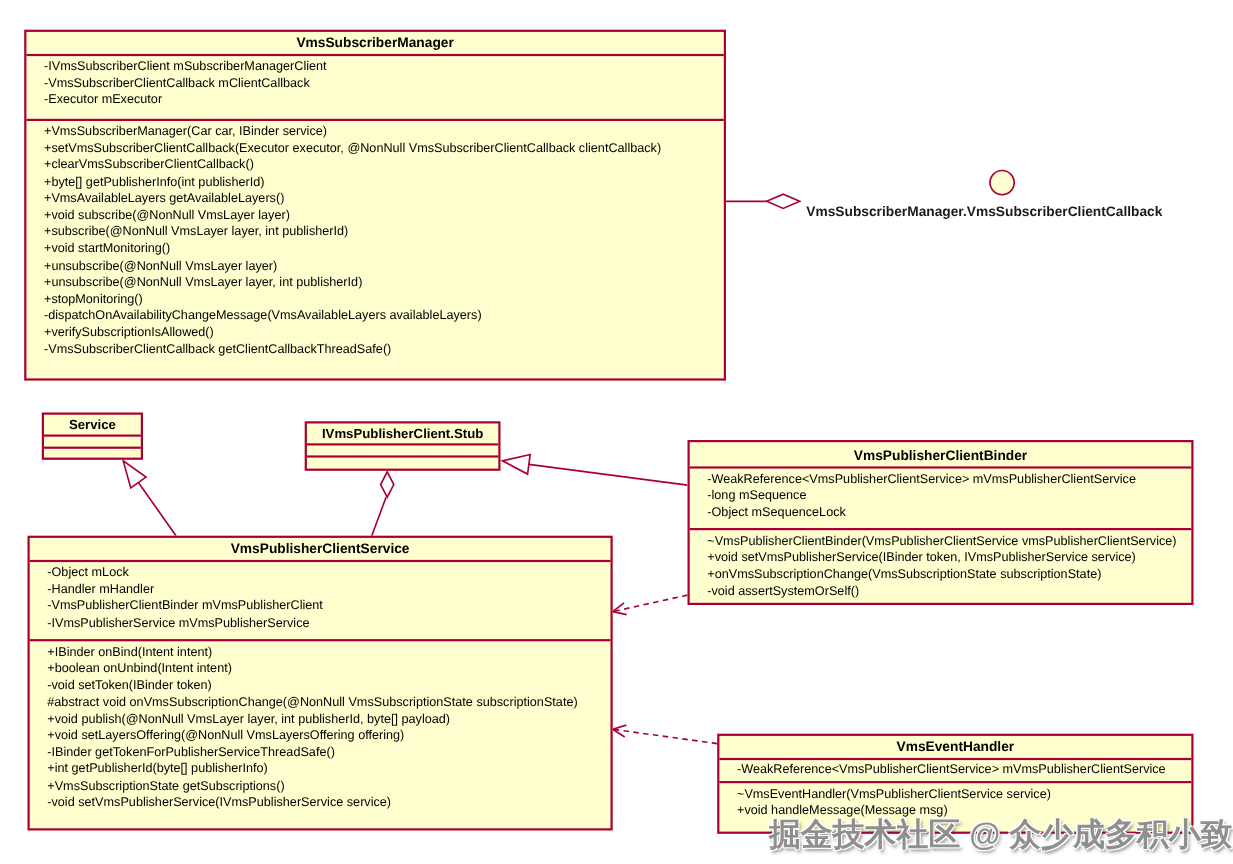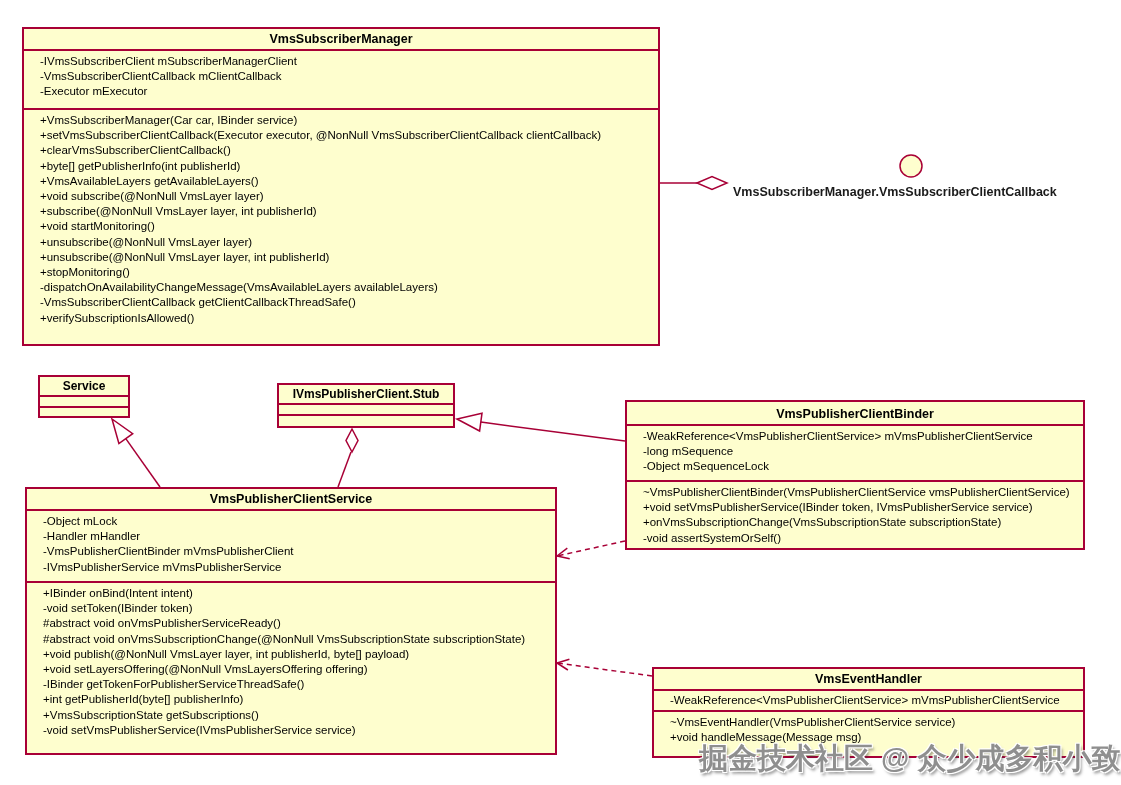--- a/index.html
+++ b/index.html
@@ -99,22 +99,22 @@
         <div class="member">+clearVmsSubscriberClientCallback()</div>
         <div class="member">+byte[] getPublisherInfo(int publisherId)</div>
         <div class="member">+VmsAvailableLayers getAvailableLayers()</div>
         <div class="member">+void subscribe(@NonNull VmsLayer layer)</div>
         <div class="member">+subscribe(@NonNull VmsLayer layer, int publisherId)</div>
         <div class="member">+void startMonitoring()</div>
         <div class="member">+unsubscribe(@NonNull VmsLayer layer)</div>
         <div class="member">+unsubscribe(@NonNull VmsLayer layer, int publisherId)</div>
         <div class="member">+stopMonitoring()</div>
         <div class="member">-dispatchOnAvailabilityChangeMessage(VmsAvailableLayers availableLayers)</div>
+        <div class="member">+verifySubscriptionIsAllowed()</div>
         <div class="member">-VmsSubscriberClientCallback getClientCallbackThreadSafe()</div>
-        <div class="member">+verifySubscriptionIsAllowed()</div>
       </div>
   </div>
 
   <div class="lollipop-label" style="left:733px;top:185px;">VmsSubscriberManager.VmsSubscriberClientCallback</div>
 
   <div class="uml-class" style="left:38px;top:375px;width:92px;height:43px;">
     <div class="uml-title" style="padding:2px 4px 1px 4px;font-size:12px;text-align:center;">Service</div>
     <div class="uml-empty" style="height:9px;"></div>
     <div class="uml-empty" style="flex:1;"></div>
   </div>
@@ -128,22 +128,22 @@
   <div class="uml-class" style="left:25px;top:487px;width:532px;height:268px;">
     <div class="uml-title">VmsPublisherClientService</div>
     <div class="uml-attrs" style="height:72px;">
         <div class="member">-Object mLock</div>
         <div class="member">-Handler mHandler</div>
         <div class="member">-VmsPublisherClientBinder mVmsPublisherClient</div>
         <div class="member">-IVmsPublisherService mVmsPublisherService</div>
       </div>
     <div class="uml-methods">
         <div class="member">+IBinder onBind(Intent intent)</div>
+        <div class="member">+boolean onUnbind(Intent intent)</div>
         <div class="member">-void setToken(IBinder token)</div>
-        <div class="member">#abstract void onVmsPublisherServiceReady()</div>
         <div class="member">#abstract void onVmsSubscriptionChange(@NonNull VmsSubscriptionState subscriptionState)</div>
         <div class="member">+void publish(@NonNull VmsLayer layer, int publisherId, byte[] payload)</div>
         <div class="member">+void setLayersOffering(@NonNull VmsLayersOffering offering)</div>
         <div class="member">-IBinder getTokenForPublisherServiceThreadSafe()</div>
         <div class="member">+int getPublisherId(byte[] publisherInfo)</div>
         <div class="member">+VmsSubscriptionState getSubscriptions()</div>
         <div class="member">-void setVmsPublisherService(IVmsPublisherService service)</div>
       </div>
   </div>
 

